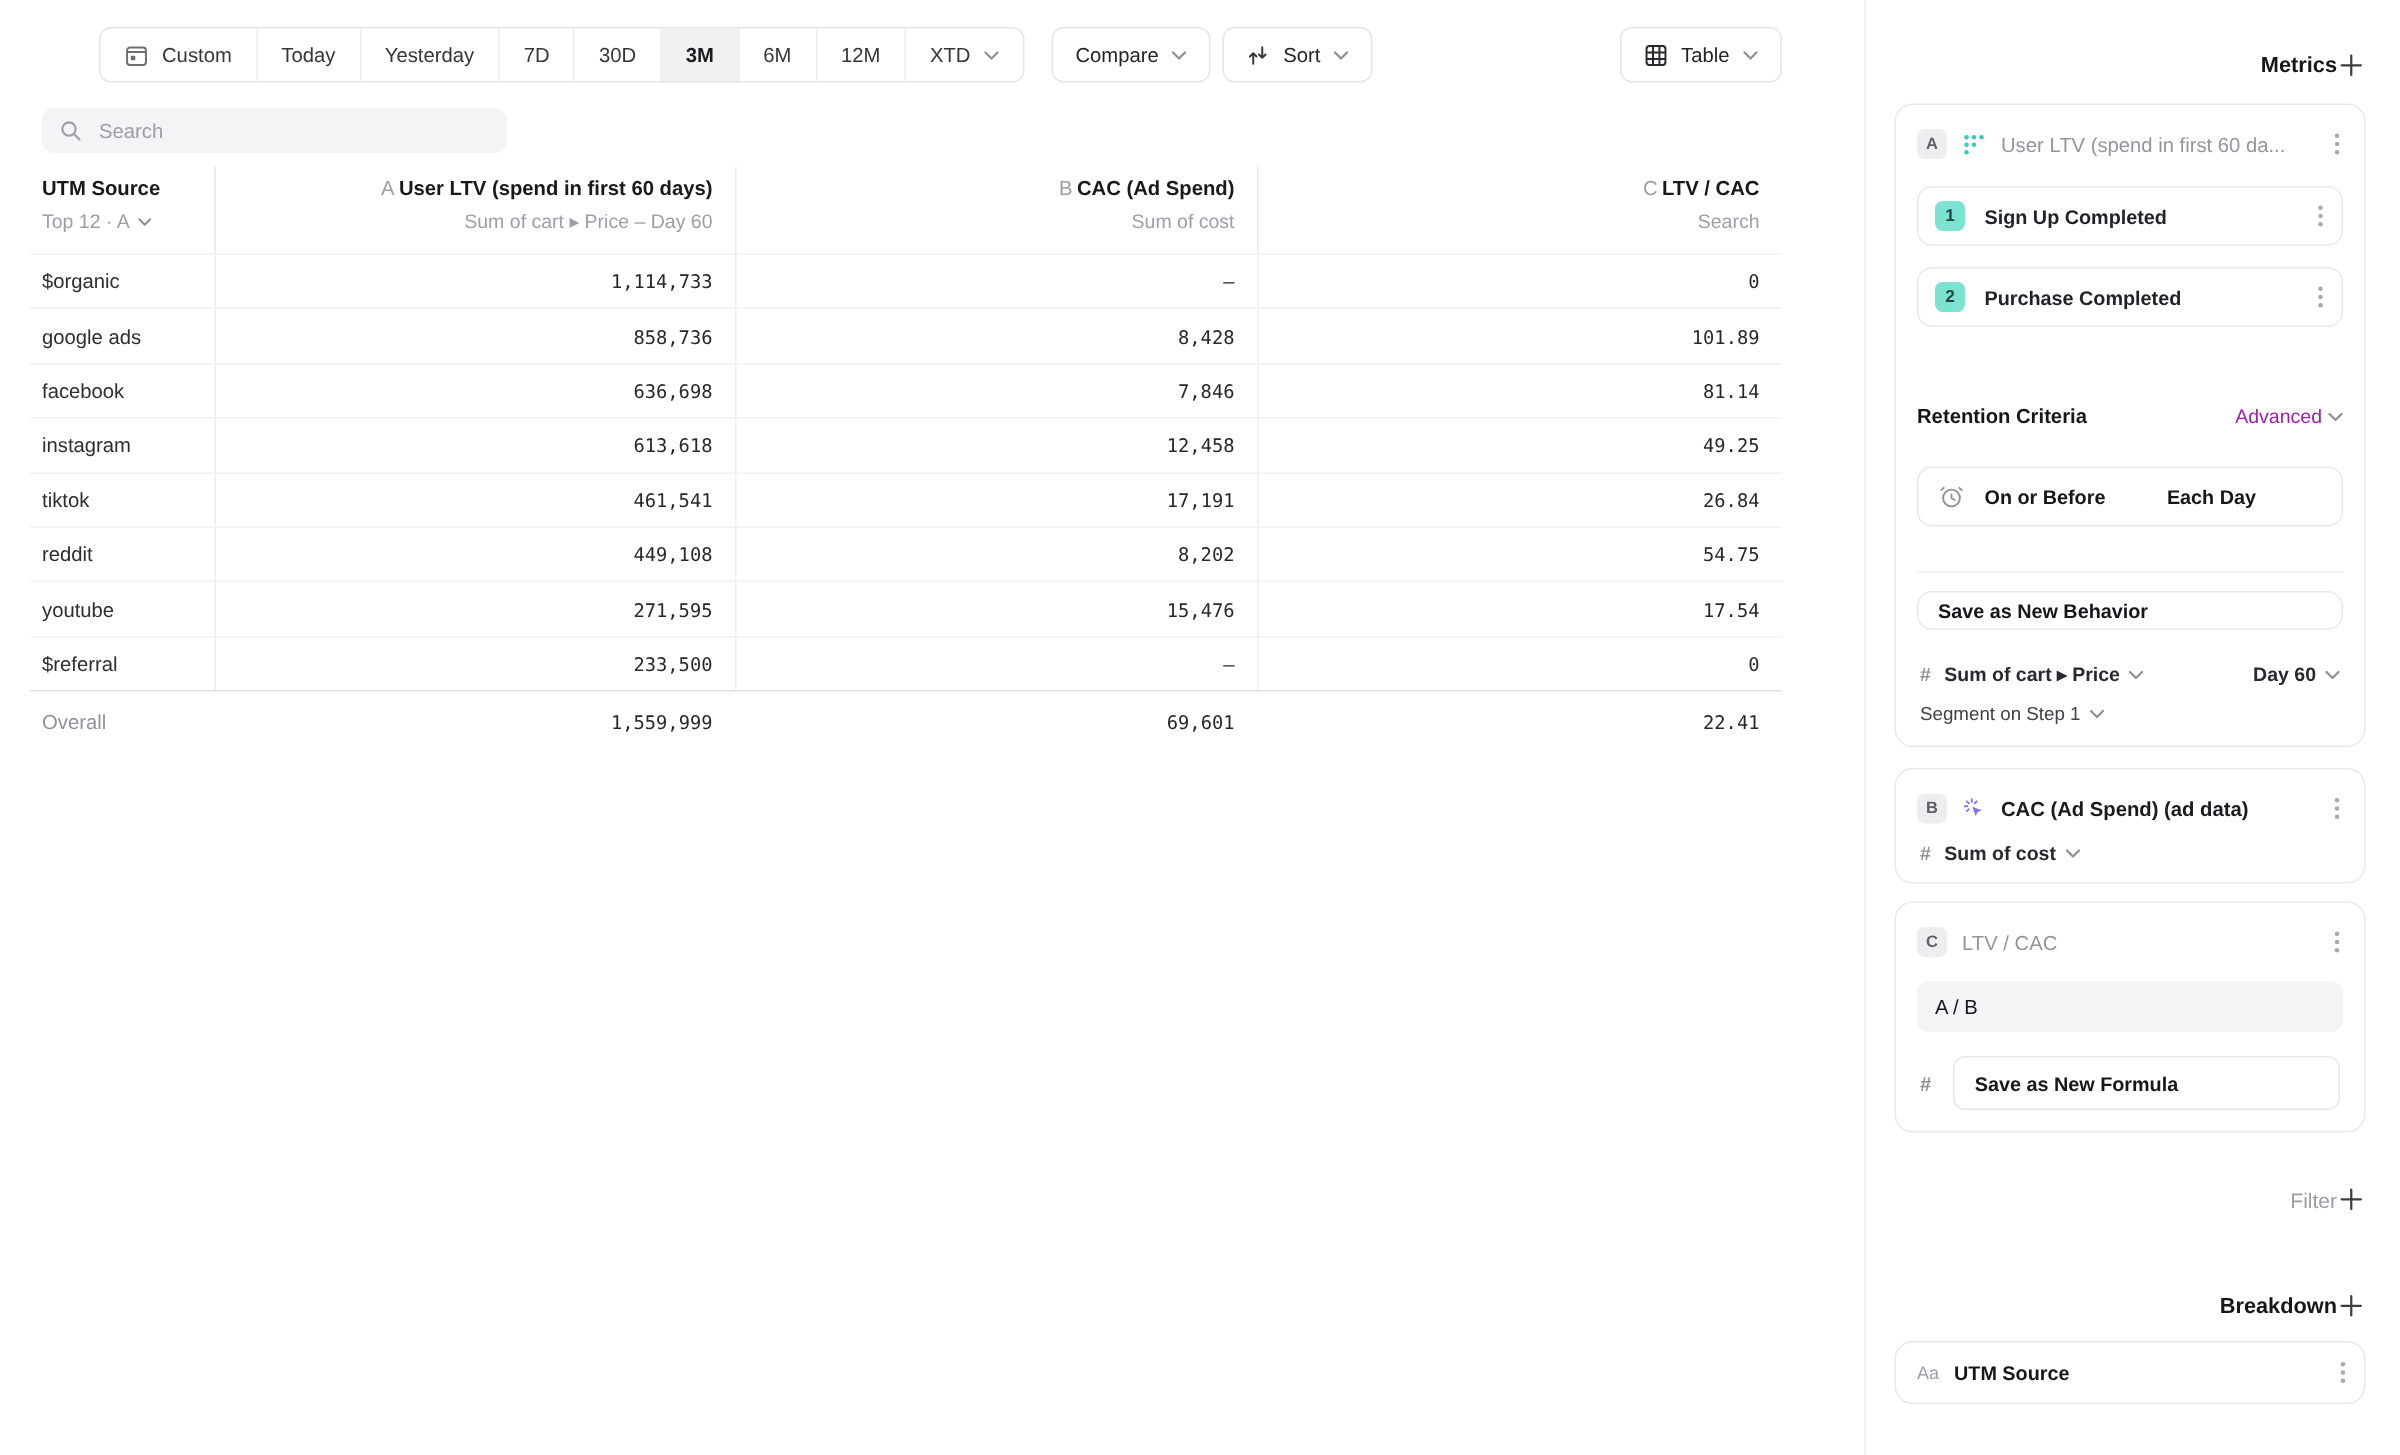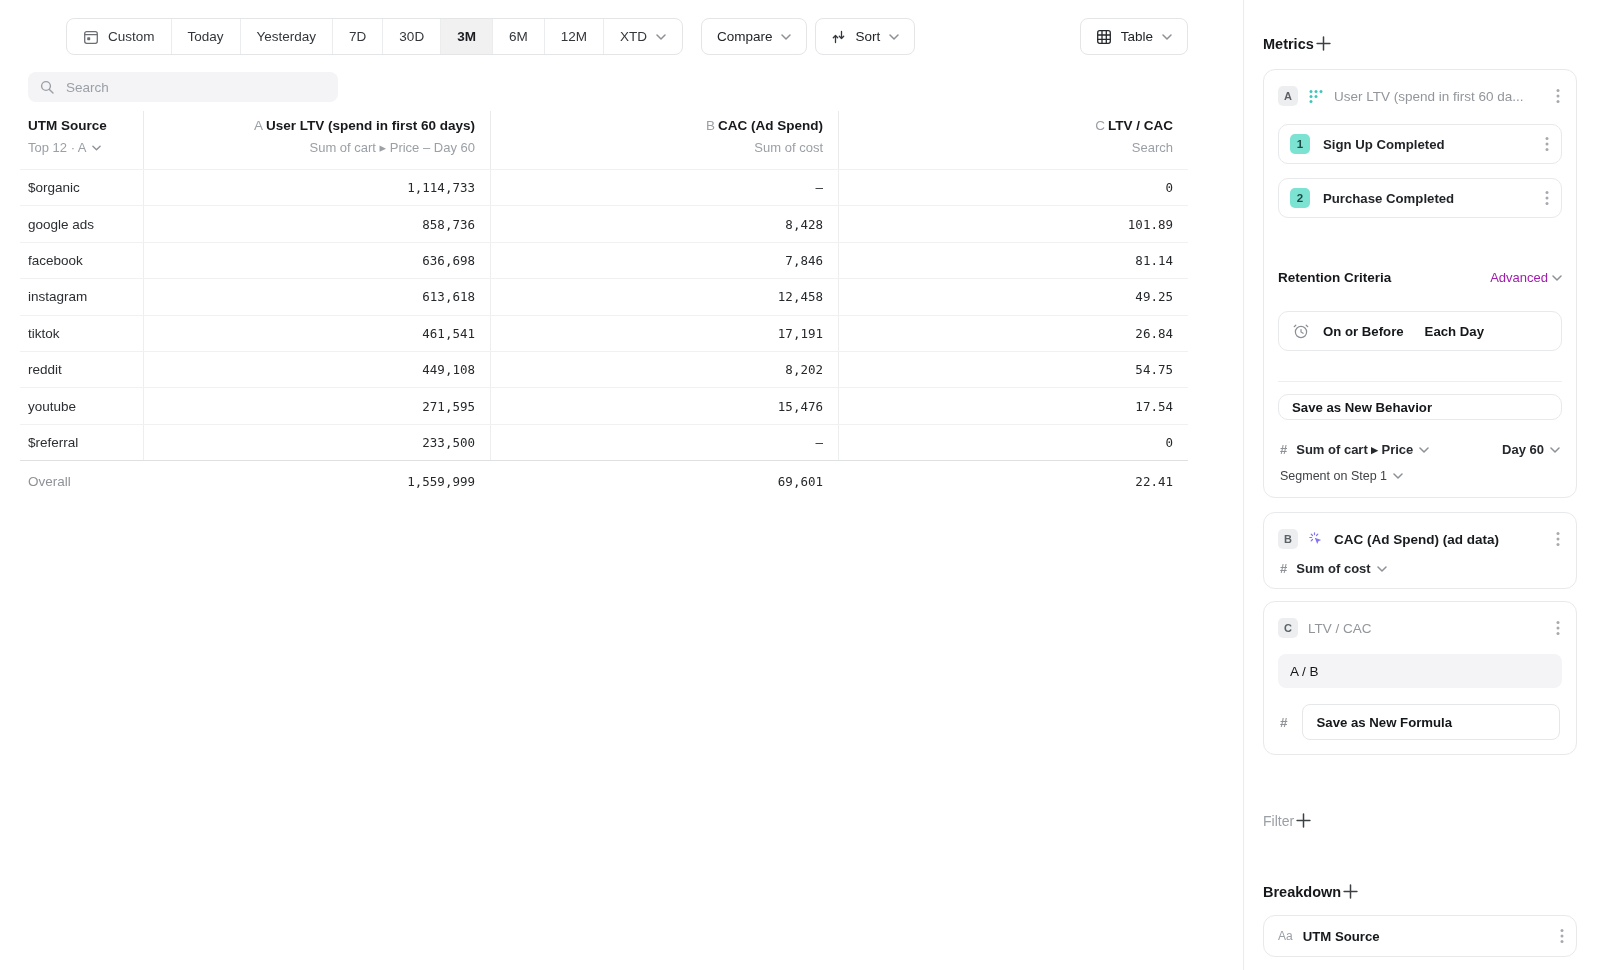--- a/index.html
+++ b/index.html
@@ -41,21 +41,21 @@
   .t-row { height:36.4px; border-top:1px solid #f1f1f2; }
   .t-cell { display:flex; align-items:center; justify-content:flex-end; padding-right:15px; border-left:1px solid #edeef0; }
   .t-cell.label { border-left:none; justify-content:flex-start; padding-left:8px; padding-right:4px; color:#2b2e32; }
   .num { font-family:"DejaVu Sans Mono", monospace; font-size:12.5px; color:#26292c; }
   .t-foot { height:41px; border-top:1px solid #dfe0e2; }
   .t-foot .t-cell { border-left:none; }
   .t-foot .label { color:#8f9398; }
 
   
   .sidebar { width:357px; border-left:1px solid #ececee; padding:0 23px 0 19px; }
-  .sb-head { display:flex; align-items:center; justify-content:flex-start; }
+  .sb-head { display:flex; align-items:center; justify-content:flex-end; }
   .sb-title { font-size:14.5px; font-weight:bold; color:#15181b; }
   .sb-title.muted { color:#9ba0a6; font-weight:normal; font-size:14px; }
   .icon-btn { background:none; border:none; cursor:pointer; color:#3c4043; padding:2px; display:flex; }
   .kebab { background:none; border:none; cursor:pointer; color:#a6a9ae; padding:2px; display:flex; }
 
   .card { border:1px solid #e8e9eb; border-radius:12px; padding:12px 14px 14px; margin-top:16px; background:#fff; }
   .metric-head { display:flex; align-items:center; gap:10px; padding:2px 0; min-height:28px; }
   .chip { flex:none; width:20px; height:20px; border-radius:5px; background:#eceef0; color:#5d6166;
           font-size:11px; font-weight:bold; display:flex; align-items:center; justify-content:center; }
   .m-title { flex:1; color:#92969b; font-size:13.5px; white-space:nowrap; overflow:hidden; }
@@ -67,39 +67,39 @@
               font-size:11.5px; font-weight:bold; display:flex; align-items:center; justify-content:center; }
   .step-label { flex:1; color:#1f2226; font-weight:bold; font-size:13.2px; }
 
   .retention-head { display:flex; align-items:center; justify-content:space-between; margin-top:52px; }
   .retention-title { font-weight:bold; color:#15181b; font-size:13.5px; }
   .advanced { display:flex; align-items:center; gap:4px; color:#a21caf; font-size:13px; cursor:pointer; }
 
   .criteria-row { border:1px solid #e8e9eb; border-radius:10px; height:40px; display:flex; align-items:center;
                   gap:13px; padding:0 13px; margin-top:26px; color:#15181b; font-weight:bold; font-size:13.2px; cursor:pointer; }
   .criteria-row .clock { color:#8b9097; display:flex; }
-  .criteria-val { margin-left:8px; }
+  .criteria-val { margin-left:28px; }
 
   .hr { border-top:1px solid #eeeeef; margin-top:30px; }
   .save-row { border:1px solid #e8e9eb; border-radius:10px; height:26px; display:flex; align-items:center;
               padding:0 13px; margin-top:12px; font-weight:bold; color:#15181b; font-size:13.2px; cursor:pointer; }
 
   .agg-row { display:flex; align-items:center; gap:9px; margin-top:22px; font-size:13px; padding:0 2px; }
   .hash { color:#8f9398; font-weight:bold; }
   .agg-label { color:#26292d; font-weight:bold; cursor:pointer; display:flex; align-items:center; gap:6px; }
   .window-label { color:#26292d; font-weight:bold; cursor:pointer; display:flex; align-items:center; gap:6px; }
   .segment-row { margin-top:12px; padding:0 2px; color:#3f4347; font-size:12.5px; display:flex; align-items:center; gap:6px; cursor:pointer; }
 
   .formula-field { background:#f4f4f6; border-radius:8px; height:34px; display:flex; align-items:center;
                    padding:0 12px; margin-top:12px; color:#15181b; font-size:13.5px; cursor:text; }
   .formula-row { display:flex; align-items:center; gap:14px; margin-top:16px; padding:0 2px; }
   .save-formula { flex:1; border:1px solid #e6e7e9; border-radius:8px; height:36px; display:flex; align-items:center;
                   padding:0 14px; font-weight:bold; color:#15181b; font-size:13.2px; cursor:pointer; }
 
-  .filter-head { margin-top:56px; }
+  .filter-head { margin-top:35px; }
   .breakdown-head { margin-top:52px; }
   .bd-card { border:1px solid #e8e9eb; border-radius:12px; height:42px; display:flex; align-items:center;
              gap:10px; padding:0 10px 0 14px; margin-top:14px; cursor:pointer; }
   .aa { color:#9ba0a6; font-size:12px; flex:none; }
   .bd-label { flex:1; color:#15181b; font-weight:bold; font-size:13.2px; }
 
   .dots-icon { color:#3ec6ba; display:flex; }
   .click-icon { color:#8274f5; display:flex; }
 </style>
 </head>

